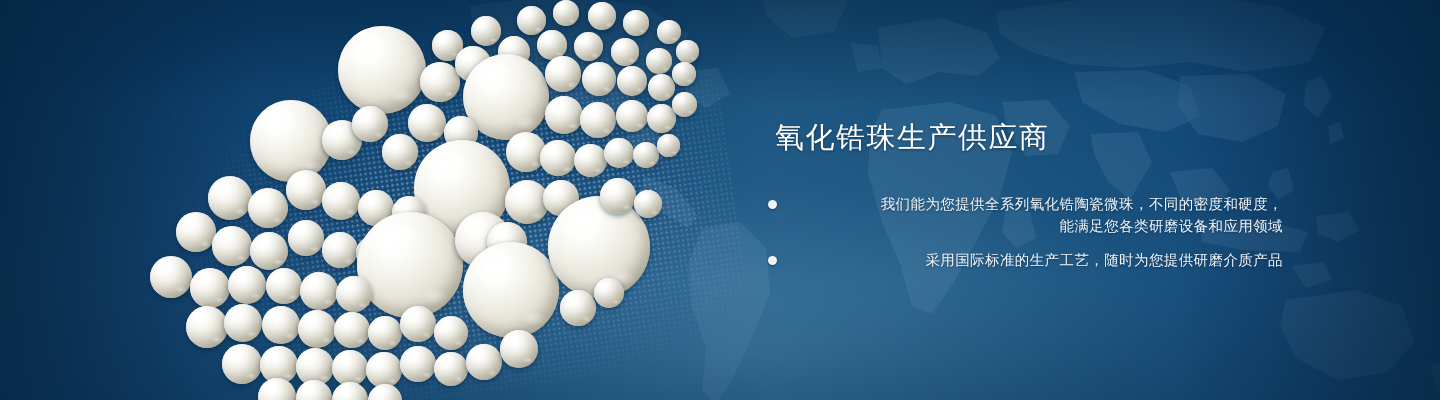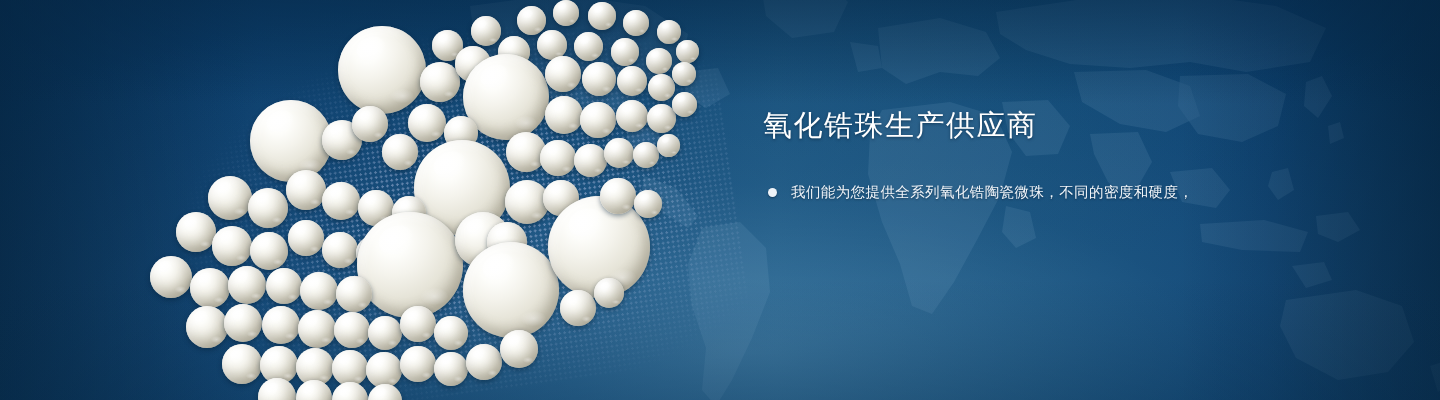--- a/index.html
+++ b/index.html
@@ -110,33 +110,34 @@
   }
 
   
   .copy {
     position: absolute;
     left: 763px;
     top: 108px;
     width: 520px;
   }
   .headline {
-    margin: 0;
+    margin: 12px;
     color: #ffffff;
     font-size: 29px;
     font-weight: 400;
     letter-spacing: 1.5px;
     line-height: 1.2;
     text-shadow: 0 1px 3px rgba(3,25,48,0.55);
     white-space: nowrap;
   }
   .bullets {
     list-style: none;
     margin: 39px 0 0 0;
     padding: 0;
+    text-align: right;
   }
   .bullet {
     position: relative;
     padding-left: 28px;
     margin-bottom: 13px;
     color: #f1f5f9;
     font-size: 14.5px;
     line-height: 21px;
     letter-spacing: 0.4px;
     text-shadow: 0 1px 2px rgba(3,25,48,0.5);
@@ -322,20 +323,25 @@
     <span class="bead" style="left:368px; top:384px; width:34px; height:34px;"></span>
   </div>
 
   <div class="copy">
     <h1 class="headline">氧化锆珠生产供应商</h1>
     <ul class="bullets">
 
       <li class="bullet">
         <span class="dot"></span>
         <span class="bullet-line">我们能为您提供全系列氧化锆陶瓷微珠，不同的密度和硬度，</span>
+        <span class="bullet-line">能满足您各类研磨设备和应用领域</span>
       </li>
 
 
+      <li class="bullet">
+        <span class="dot"></span>
+        <span class="bullet-line">采用国际标准的生产工艺，随时为您提供研磨介质产品</span>
+      </li>
 
     </ul>
   </div>
 
 </div>
 
 </body></html>

